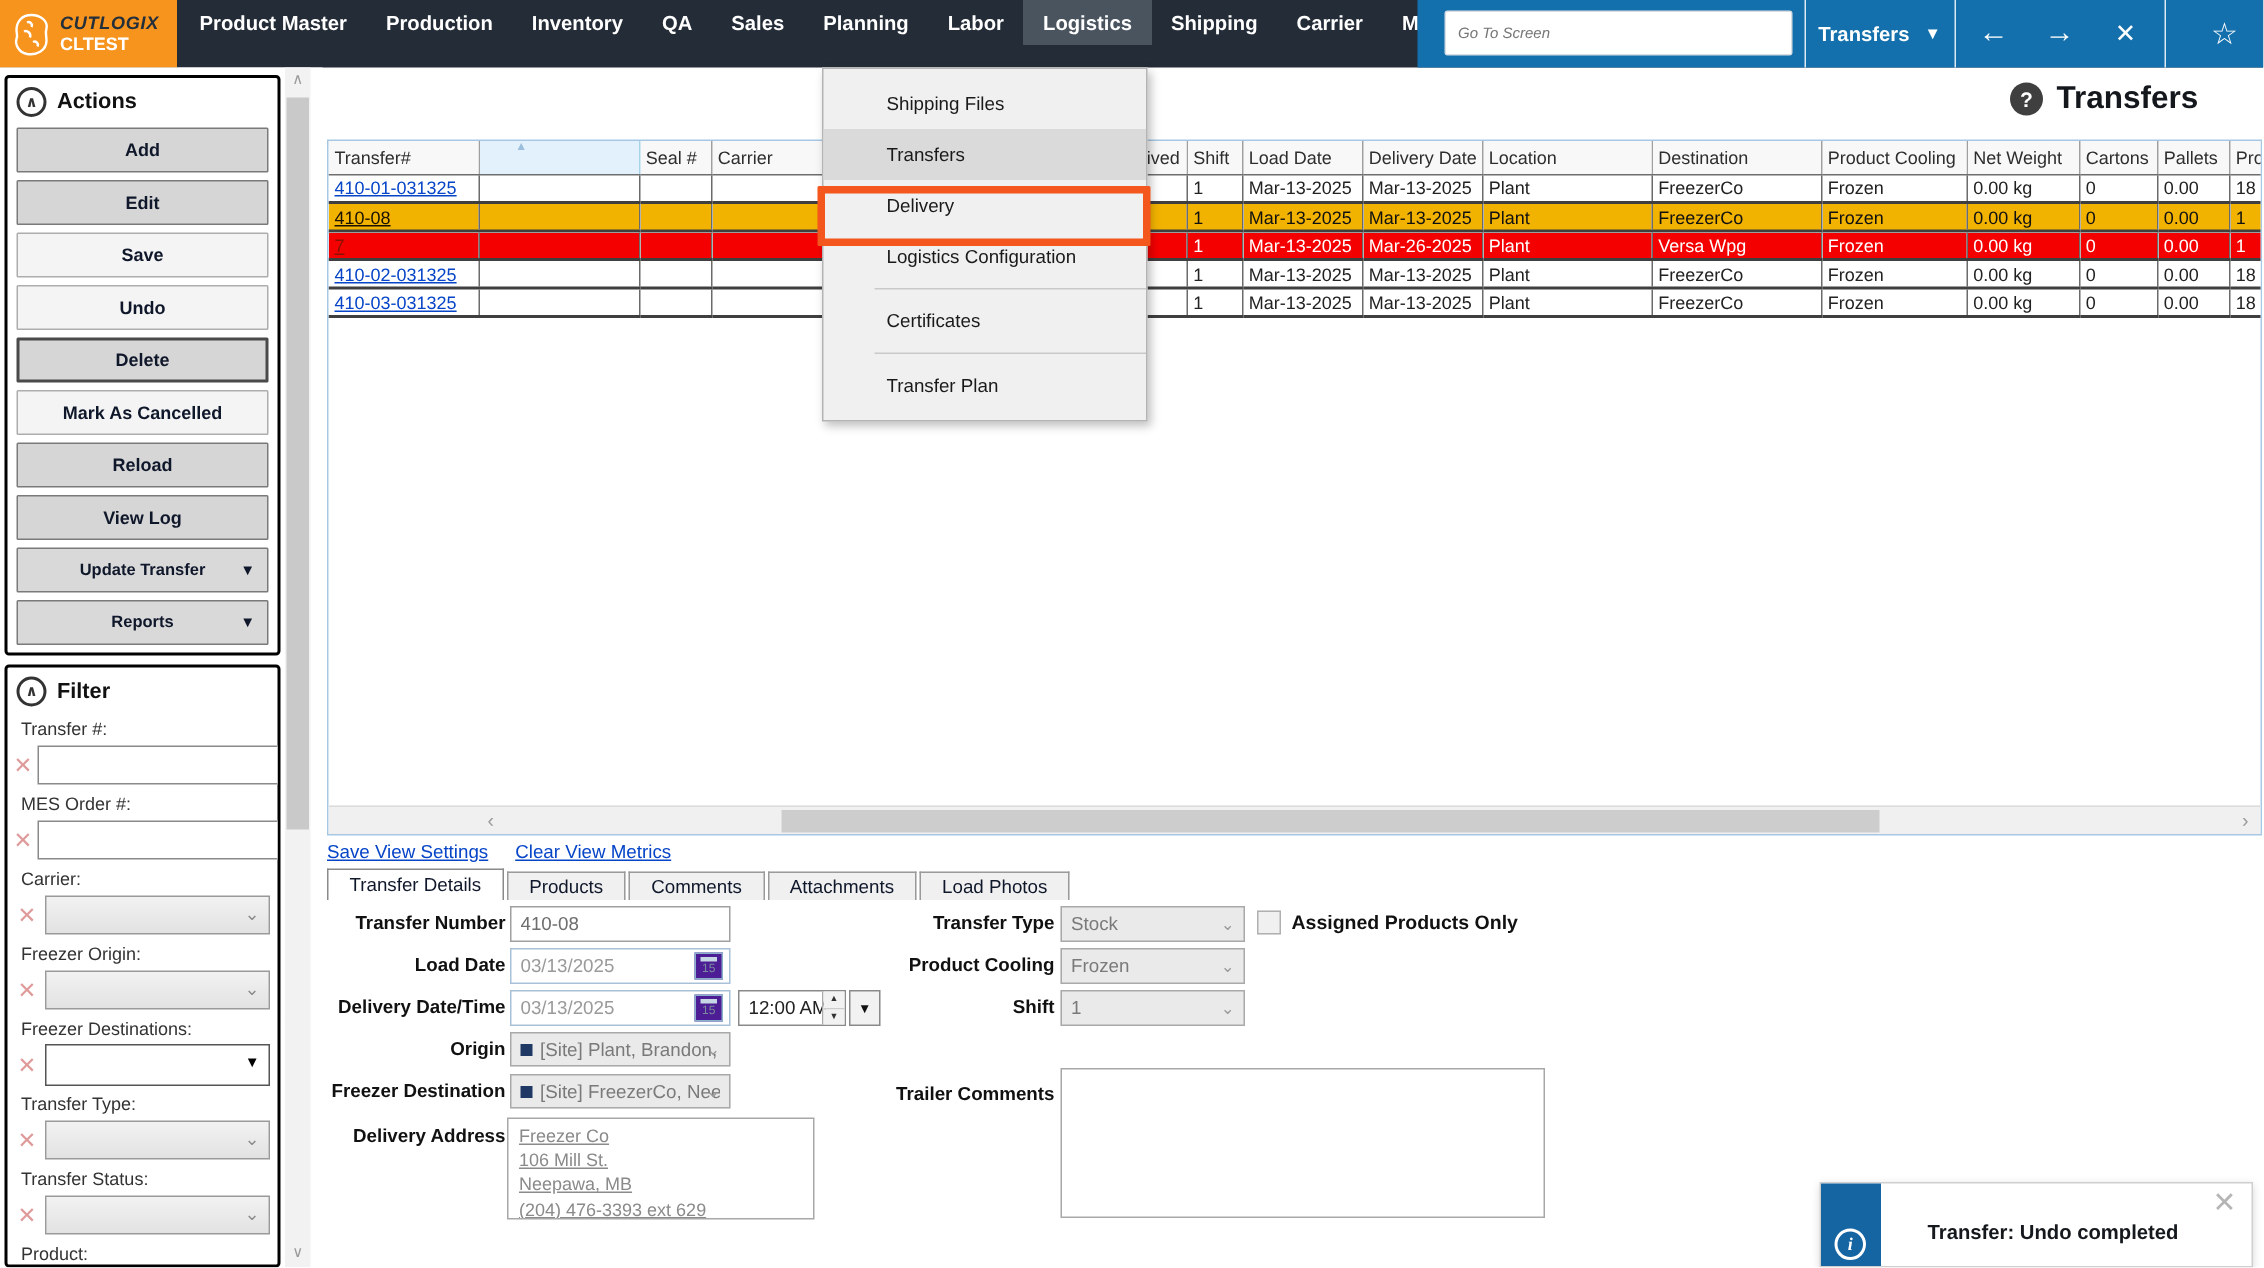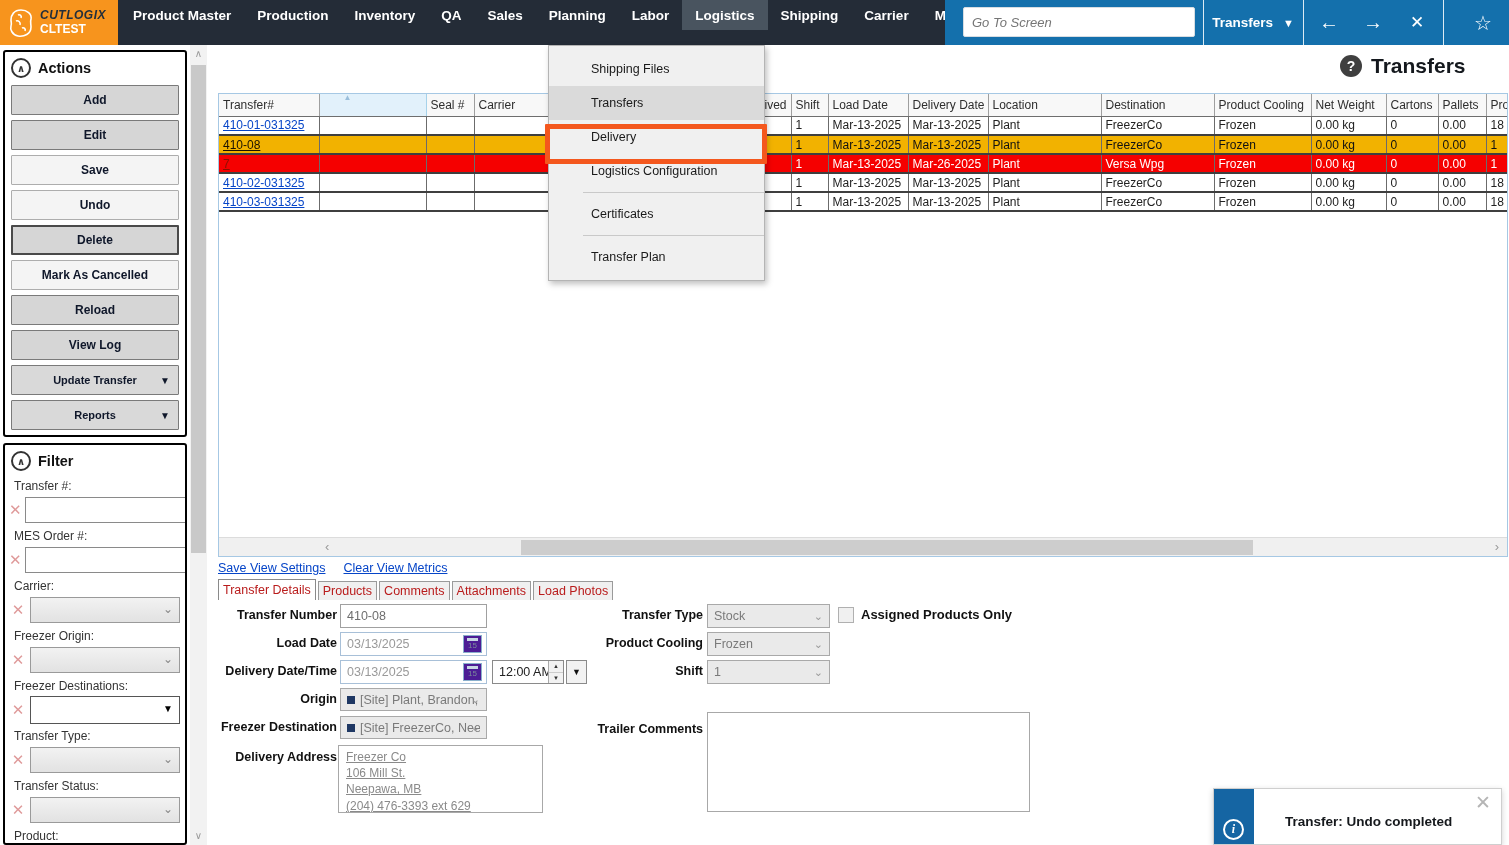--- a/index.html
+++ b/index.html
@@ -11,21 +11,21 @@
   .topbar { position:absolute; left:0; top:0; width:1509px; height:45px; background:#242c37; display:flex; }
   .logo { position:absolute; left:0; top:0; width:118px; height:45px; background:#f7941d; display:flex; align-items:center; padding-left:8px; }
   .logo-icon { width:26px; height:30px; margin-right:6px; }
   .logo-txt { display:flex; flex-direction:column; line-height:1.1; }
   .logo-brand { font-style:italic; font-weight:bold; font-size:12px; color:#232f3b; letter-spacing:.5px; }
   .logo-env { font-size:12px; color:#fff; font-weight:600; margin-top:1px; }
   .nav { position:absolute; left:120px; top:0; height:30px; display:flex; align-items:stretch; }
   .nav-item { color:#fff; font-weight:bold; font-size:13.5px; display:flex; align-items:center; padding:0 13px; cursor:default; white-space:nowrap; }
   .nav-item.active { background:#49545f; }
   .blue-zone { position:absolute; left:945px; top:0; width:564px; height:45px; background:#1470ac; }
-  .goto-input { position:absolute; left:18px; top:7px; width:232px; height:30px; border:1px solid #d7dde2; border-radius:2px; background:#fff; font-style:italic; font-size:13px; color:#9aa4ad; padding:0 8px; font-family:inherit; }
+  .goto-input { position:absolute; left:18px; top:7px; width:232px; height:30px; border:1px solid #d7dde2; border-radius:2px; background:#fff; font-style:italic; font-size:10px; color:#9aa4ad; padding:0 8px; font-family:inherit; }
   .bz-sep { position:absolute; top:0; width:1px; height:45px; background:rgba(255,255,255,.85); }
   .screen-select { position:absolute; left:258px; top:0; width:100px; height:45px; color:#fff; font-weight:bold; font-size:13.5px; display:flex; align-items:center; justify-content:center; gap:10px; }
   .screen-caret { font-size:11px; }
   .bz-icon { position:absolute; top:0; height:45px; width:44px; color:#fff; font-size:20px; display:flex; align-items:center; justify-content:center; }
 
   
   .sidebar { position:absolute; left:0; top:45px; width:215px; height:800px; background:#fff; }
   .v-scroll { position:absolute; left:190px; top:0; width:17px; height:800px; background:#f2f2f2; }
   .v-thumb { position:absolute; left:1px; top:20px; width:15px; height:488px; background:#c9c9c9; }
   .v-chev { position:absolute; left:0; width:17px; text-align:center; color:#9a9a9a; font-size:10px; }
@@ -74,21 +74,21 @@
   .menu { position:absolute; left:548px; top:45px; width:217px; background:#f0f0f0; border:1px solid #b4b4b4; box-shadow:2px 3px 6px rgba(0,0,0,.25); z-index:50; padding:6px 0; }
   .menu-item { height:34px; line-height:34px; padding-left:42px; font-size:12.5px; color:#1a1a1a; cursor:default; }
   .menu-item.hl { background:#dadada; }
   .menu-sep { height:1px; background:#c9c9c9; margin:4px 0 4px 34px; }
   .annotation { position:absolute; left:545px; top:124px; width:222px; height:40px; border:5px solid #f4571d; z-index:51; border-radius:1px; }
 
   
   .view-links { position:absolute; top:561px; left:218px; display:flex; gap:18px; }
   .view-link { color:#0645c8; text-decoration:underline; font-size:12.5px; }
   .tabs { position:absolute; left:218px; top:579px; display:flex; align-items:flex-end; height:21px; }
-  .tab { height:19px; background:#f0f0f0; border:1px solid #9a9a9a; border-bottom:none; padding:0 4px; font-size:12.5px; color:#b91c1c; display:flex; align-items:center; margin-right:2px; }
+  .tab { height:19px; background:#f0f0f0; border:1px solid #9a9a9a; border-bottom:none; padding:0 14px; font-size:12.5px; color:#0f172a; display:flex; align-items:center; margin-right:2px; }
   .tab.active { height:21px; background:#fff; border-color:#8a8a8a; }
 
   
   .form-lbl { position:absolute; font-weight:bold; font-size:12.5px; color:#111; text-align:right; white-space:nowrap; }
   .inp { position:absolute; border:1px solid #a0a0a0; background:#fff; font-family:inherit; font-size:12.5px; color:#6e6e6e; padding:0 6px; }
   .inp.dis { border-color:#a8c0d8; color:#9a9a9a; }
   .cal-ic { position:absolute; width:19px; height:18px; border:1px solid #8ab0cc; background:#4c1d95; font-size:8px; color:#7a8a9a; text-align:center; line-height:20px; }
   .cal-ic::before { content:""; position:absolute; left:3px; right:3px; top:2px; height:3px; background:#c7d6e4; }
   .ddl { position:absolute; border:1px solid #a9a9a9; background:#eaeaea; font-size:12.5px; color:#7a7a7a; display:flex; align-items:center; padding:0 6px; gap:5px; }
   .ddl .chv { position:absolute; right:6px; color:#9a9a9a; font-size:11px; }

